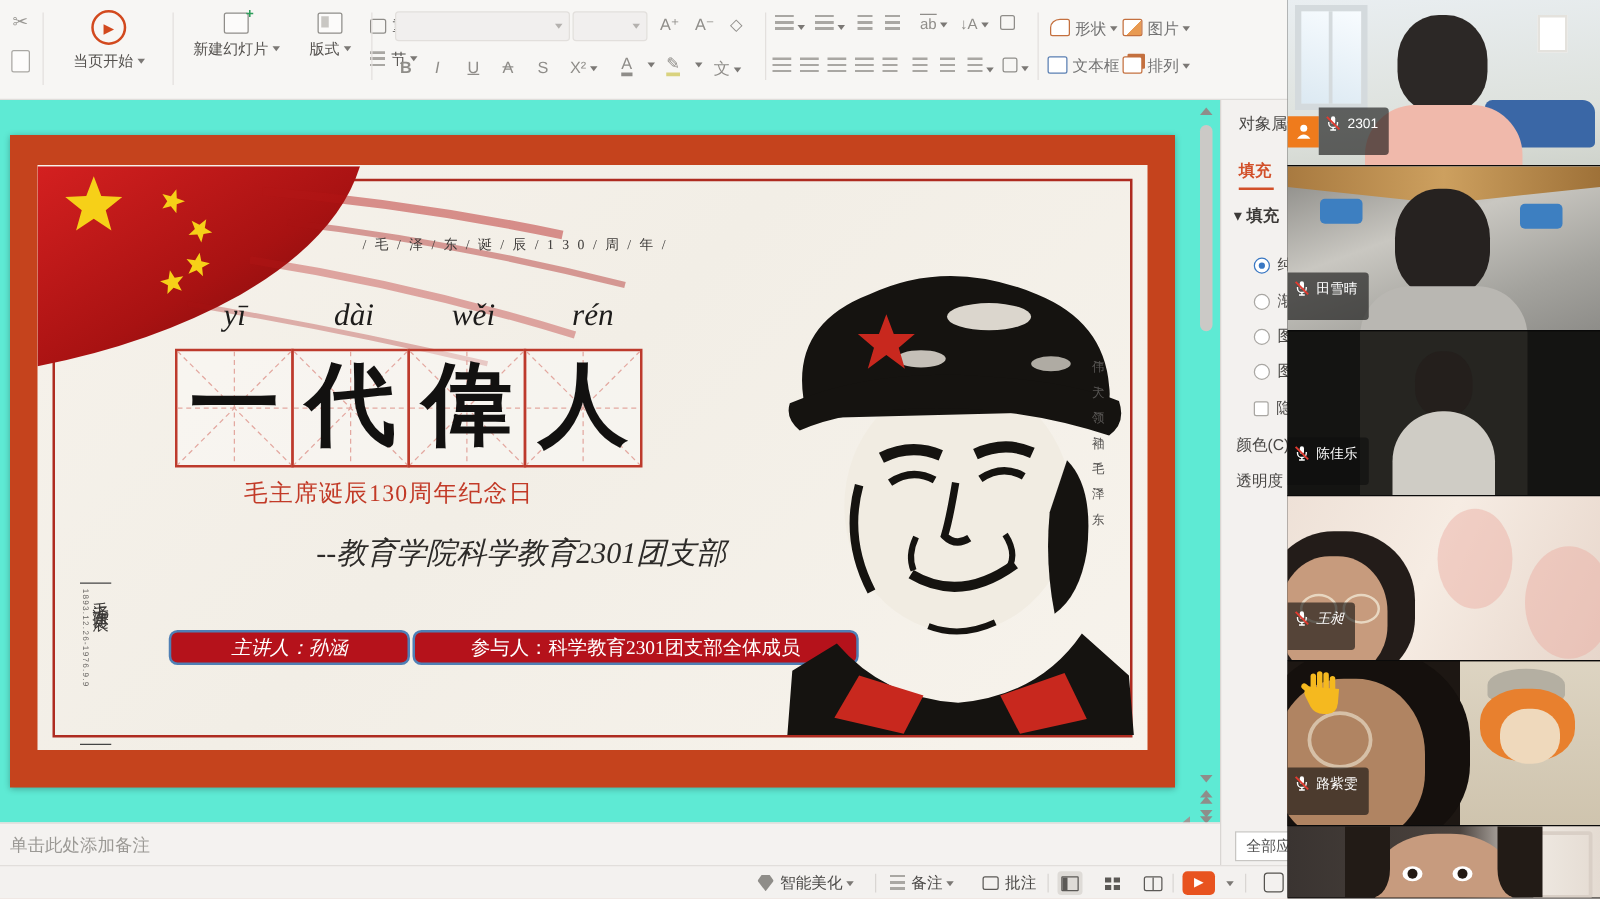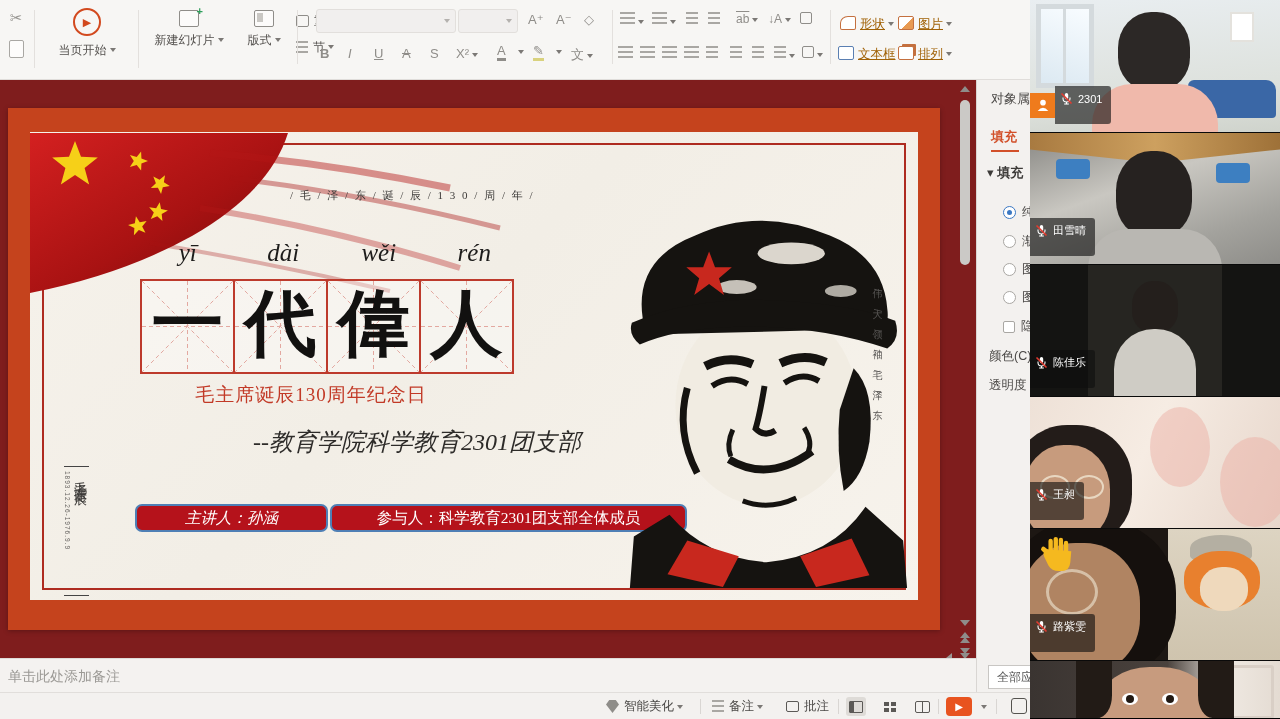--- a/index.html
+++ b/index.html
@@ -20,24 +20,24 @@
   .ico16 .half{position:absolute;left:2px;top:2px;width:6px;height:9px;background:#c9c7c3;}
   .fbtn{position:absolute;color:#8f8d89;font-size:13px;}
   .combo{position:absolute;top:9px;height:22px;background:#f1efee;border:1px solid #e2dfdc;border-radius:3px;}
   .combo .caret{position:absolute;right:5px;top:9px;border-top-color:#b4b1ae;}
   .mini{display:inline-block;width:15px;height:13px;background:
         repeating-linear-gradient(#a9a7a3 0 2px,transparent 2px 5px);}
   .mini.b{width:12px;}
   .stack2{position:absolute;}
   .stack2 .row{display:flex;align-items:center;height:26px;}
   .insicon{display:inline-block;width:14px;height:12px;border:1.5px solid #c4703f;border-radius:2px;margin-right:4px;vertical-align:-2px;background:#fff;}
-  .inslabel{font-size:12.5px;color:#a16207;text-decoration:underline;}
-
-  
-  #workspace{position:absolute;left:0;top:80px;width:976px;height:578px;background:#7f1d1d;}
+  .inslabel{font-size:12.5px;color:#737373;}
+
+  
+  #workspace{position:absolute;left:0;top:80px;width:976px;height:578px;background:#5eead4;}
   #slide{position:absolute;left:8px;top:28px;width:932px;height:522px;background:#c5431d;box-shadow:0 1px 5px rgba(0,0,0,.28);}
   #paper{position:absolute;left:22px;top:24px;width:888px;height:468px;
          background:linear-gradient(135deg,#f6f2eb 0%,#f2eee6 45%,#f7f3ec 100%);}
   #redline{position:absolute;left:34px;top:35px;width:860px;height:443px;border:2px solid #ae2b20;}
   #flag{left:22px;top:25px;width:540px;height:170px;}
   #topcap{left:282px;top:80px;width:290px;font-size:11px;letter-spacing:2px;color:#3c3a38;font-family:"Liberation Serif","DejaVu Serif",serif;}
   #pygrid{left:132px;top:112px;width:382px;margin-top:19px;}
   #pyrow{display:flex;height:40px;}
   #pyrow span{flex:1;text-align:center;font:italic 25px "Liberation Serif","DejaVu Serif",serif;color:#1d1c1b;}
   #boxrow{display:flex;}
@@ -114,21 +114,21 @@
   #f1 .window{position:absolute;left:6px;top:4px;width:58px;height:84px;background:linear-gradient(200deg,#f8fcff,#dce9f2);border:5px solid #d4dadd;box-sizing:border-box;}
   #f1 .window::after{content:"";position:absolute;left:46%;top:0;width:3px;height:100%;background:#d4dadd;}
   #f1 .sofa{position:absolute;right:4px;bottom:14px;width:88px;height:38px;background:#3a67a6;border-radius:6px 10px 4px 4px;}
   #f1 .art{position:absolute;right:26px;top:12px;width:20px;height:26px;background:#fff;border:2px solid #e4e2dd;}
   #f1 .chair{position:absolute;width:12px;height:16px;background:#44628f;border-radius:3px;bottom:6px;}
   #f2{height:132px;background:linear-gradient(160deg,#888783 0%,#c9c7c1 40%,#a3a29d 75%,#8e8d89 100%);}
   #f2 .wood{position:absolute;left:0;top:0;width:100%;height:30px;background:linear-gradient(90deg,#a87a40,#cda05f 50%,#9e7138);clip-path:polygon(0 0,100% 0,100% 55%,50% 100%,0 55%);}
   #f2 .blue{position:absolute;width:34px;height:20px;background:#3d7fc1;border-radius:4px;top:26px;}
   #f3{height:132px;background:#141412;}
   #f3 .col{position:absolute;left:58px;top:0;width:134px;height:100%;background:#262521;}
-  #f4{height:132px;background:linear-gradient(115deg,#eee1d7 0%,#f6ece3 45%,#e7d6cb 100%);}
+  #f4{height:132px;background:linear-gradient(115deg,#eee1d7 0%,#f6ece3 45%,#e7d6cb 100%);font-style:italic;}
   #f4 .blot{position:absolute;border-radius:50%;background:rgba(236,170,160,.45);}
   #f5{height:132px;background:#1d1713;}
   #f5 .poster{position:absolute;right:0;top:0;width:112px;height:100%;background:linear-gradient(180deg,#ddd4c2,#cfc4ae);}
   #f5 .cap{position:absolute;right:28px;top:6px;width:62px;height:26px;background:#b4afa2;border-radius:50% 50% 20% 20%;}
   #f5 .hairor{position:absolute;right:20px;top:22px;width:76px;height:58px;background:#e8802e;border-radius:45%;}
   #f5 .face5{position:absolute;right:32px;top:38px;width:48px;height:44px;background:#efd9bc;border-radius:46%;}
   #f5 .hand{position:absolute;left:8px;top:6px;z-index:3;}
   #f6{height:57px;background:linear-gradient(90deg,#3a3431 0%,#4a423d 55%,#efe9e2 78%,#e4dbd2 100%);border-bottom:none;}
   #f6 .shelf{position:absolute;right:6px;top:4px;width:42px;height:48px;border:3px solid #d9cfc6;border-radius:3px;}
   #f6 .face6{position:absolute;left:70px;top:6px;width:110px;height:80px;background:#c79b7e;border-radius:45% 45% 40% 40%;}

